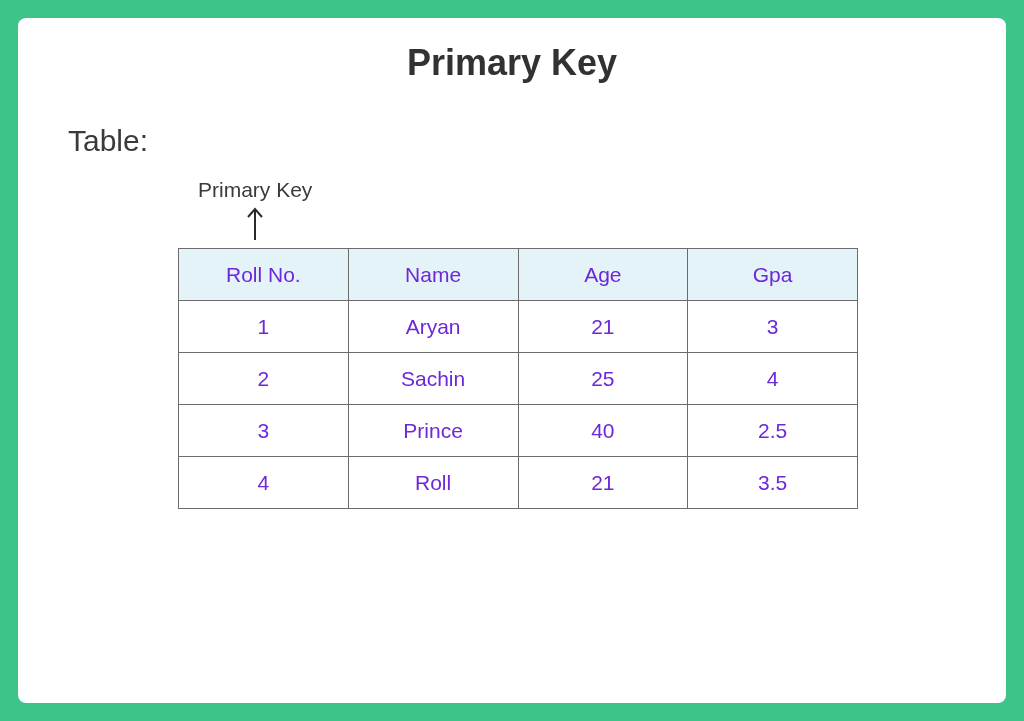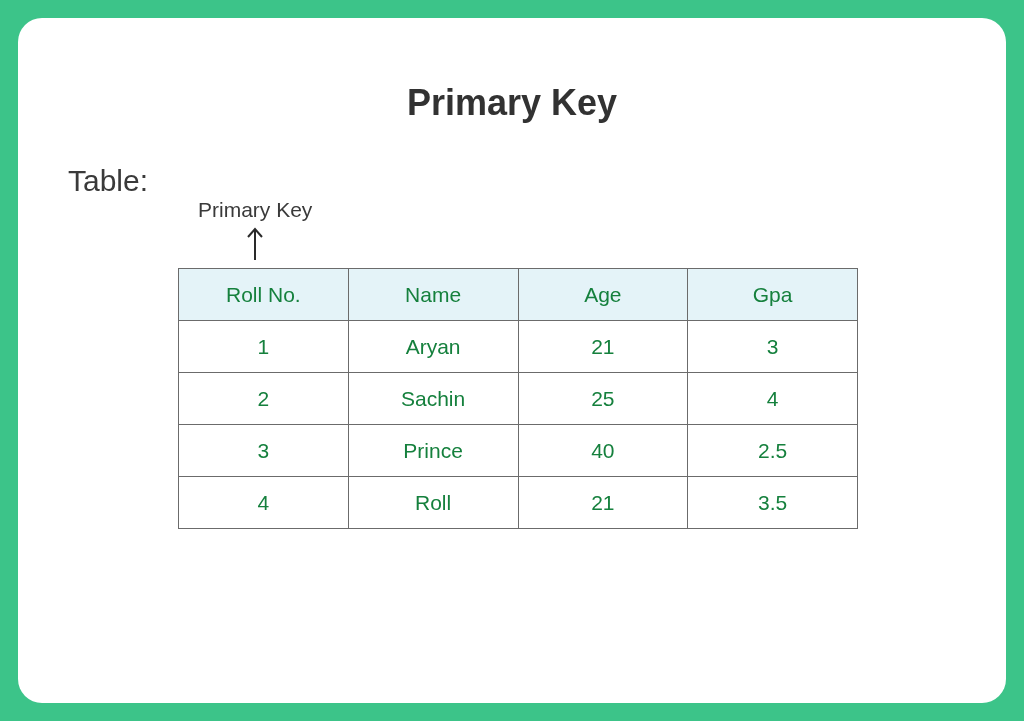--- a/index.html
+++ b/index.html
@@ -9,37 +9,38 @@
     }
     body {
       font-family: 'Segoe UI', Tahoma, Geneva, Verdana, sans-serif;
       background: #3cc489;
       width: 1024px;
       height: 721px;
       padding: 18px;
     }
     .card {
       background: #ffffff;
-      border-radius: 24px;
+      border-radius: 8px;
       width: 100%;
       height: 100%;
-      padding: 64px 50px;
+      padding: 24px 50px;
       position: relative;
     }
     .title {
       text-align: center;
       font-size: 36px;
       font-weight: 700;
       color: #323232;
       margin-bottom: 40px;
     }
     .subtitle {
       font-size: 30px;
       color: #3a3a3a;
       font-weight: 400;
+      margin-bottom: 20px;
     }
     .diagram-wrap {
       position: relative;
       padding-left: 110px;
       padding-top: 70px;
     }
     .annotation {
       position: absolute;
       top: 0;
       left: 130px;
@@ -59,21 +60,21 @@
       display: block;
     }
     table {
       border-collapse: collapse;
       width: 680px;
     }
     th, td {
       border: 1px solid #6b6b6b;
       text-align: center;
       font-size: 21px;
-      color: #15803d;
+      color: #6d28d9;
       font-weight: 400;
       height: 52px;
       width: 170px;
     }
     th {
       background: #e4f3f8;
       font-weight: 400;
     }
   </style>
 </head>

